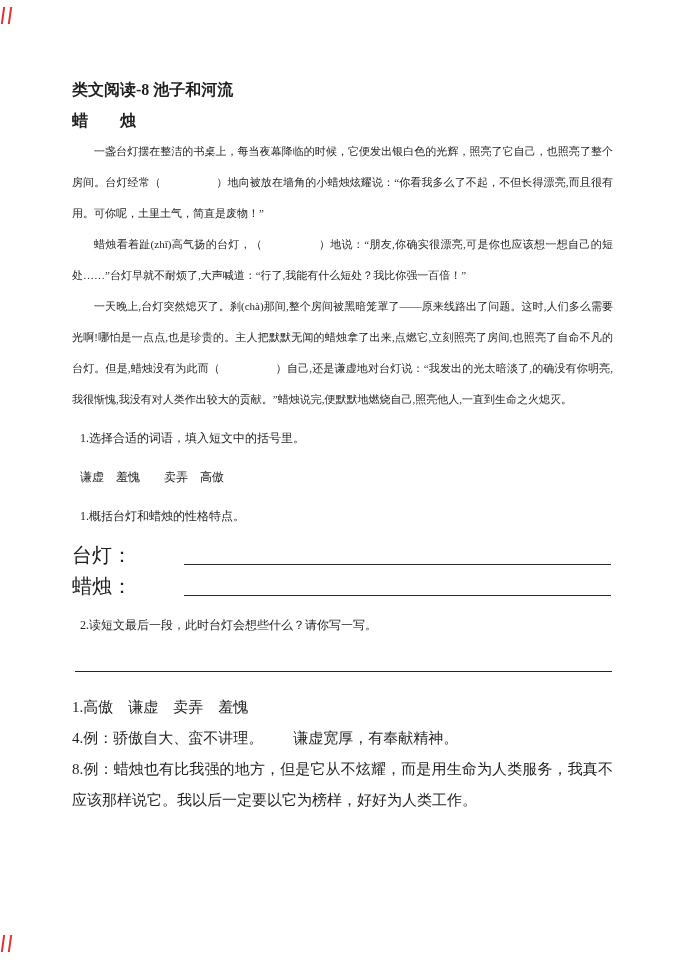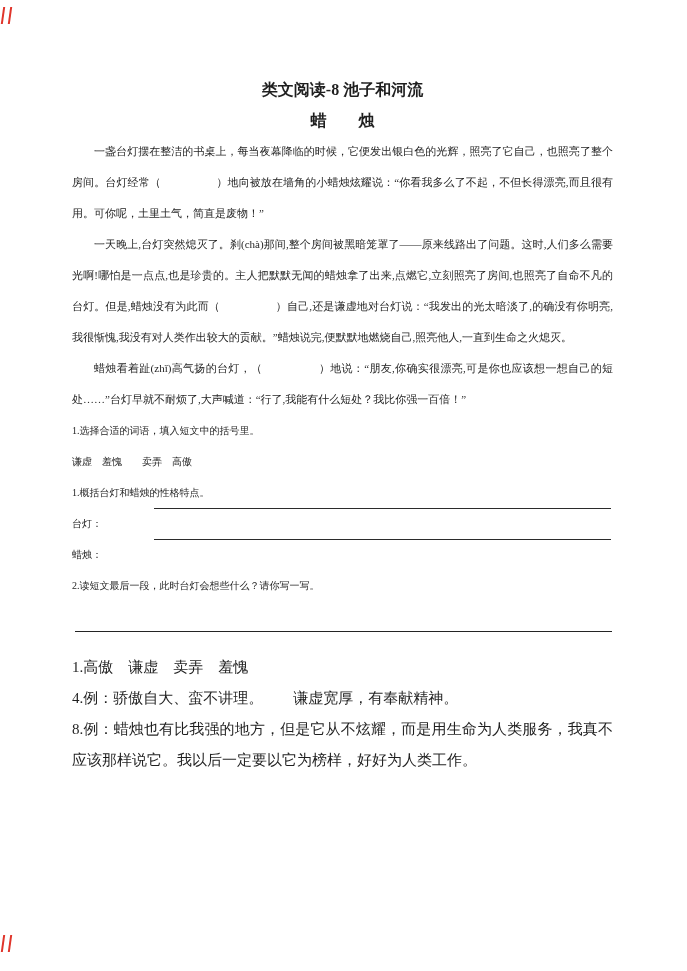--- a/index.html
+++ b/index.html
@@ -18,39 +18,39 @@
     overflow:hidden;
   }
   .content{
     position:absolute;
     left:72px;top:74px;
     width:541px;
   }
   .doc-title,.doc-subtitle{
     font-size:16px;line-height:31px;
     font-weight:bold;
-    text-align:center;
+    text-align:left;
     margin:0;
   }
   .passage p{
     margin:0;
     font-size:11px;line-height:31px;
     text-indent:2em;
     text-align:justify;
   }
   .qline{
-    margin:0;
-    font-size:10px;line-height:31px;
+    margin:8px;
+    font-size:12px;line-height:31px;
     text-align:justify;
   }
   .field-row{
     display:flex;
-    align-items:flex-start;
+    align-items:flex-end;
     height:31px;
-    font-size:10px;line-height:31px;gap:44px;
+    font-size:20px;line-height:31px;gap:44px;
   }
   .field-row .label{white-space:nowrap;}
   .field-row .rule{
     flex:1;
     height:0;
     border-bottom:1px solid #2b2b2b;
     margin:0 2px 6px 8px;
   }
   .answer-divider{
     border:none;
@@ -83,22 +83,22 @@
   <div class="red-mark top"></div>
   <div class="red-mark bottom"></div>
 
   <div class="content">
 
     <h1 class="doc-title">类文阅读-8 池子和河流</h1>
     <h2 class="doc-subtitle">蜡　　烛</h2>
 
     <div class="passage">
       <p>一盏台灯摆在整洁的书桌上，每当夜幕降临的时候，它便发出银白色的光辉，照亮了它自己，也照亮了整个房间。台灯经常（　　　　　）地向被放在墙角的小蜡烛炫耀说：“你看我多么了不起，不但长得漂亮,而且很有用。可你呢，土里土气，简直是废物！”</p>
+      <p>蜡烛看着趾(zhǐ)高气扬的台灯，（　　　　　）地说：“朋友,你确实很漂亮,可是你也应该想一想自己的短处……”台灯早就不耐烦了,大声喊道：“行了,我能有什么短处？我比你强一百倍！”</p>
       <p>一天晚上,台灯突然熄灭了。刹(chà)那间,整个房间被黑暗笼罩了——原来线路出了问题。这时,人们多么需要光啊!哪怕是一点点,也是珍贵的。主人把默默无闻的蜡烛拿了出来,点燃它,立刻照亮了房间,也照亮了自命不凡的台灯。但是,蜡烛没有为此而（　　　　　）自己,还是谦虚地对台灯说：“我发出的光太暗淡了,的确没有你明亮,我很惭愧,我没有对人类作出较大的贡献。”蜡烛说完,便默默地燃烧自己,照亮他人,一直到生命之火熄灭。</p>
-      <p>蜡烛看着趾(zhǐ)高气扬的台灯，（　　　　　）地说：“朋友,你确实很漂亮,可是你也应该想一想自己的短处……”台灯早就不耐烦了,大声喊道：“行了,我能有什么短处？我比你强一百倍！”</p>
     </div>
 
     <div class="questions">
       <p class="qline">1.选择合适的词语，填入短文中的括号里。</p>
       <p class="qline">谦虚　羞愧　　卖弄　高傲</p>
       <p class="qline">1.概括台灯和蜡烛的性格特点。</p>
 
       <div class="field-row">
         <span class="label">台灯：</span>
         <span class="rule"></span>

